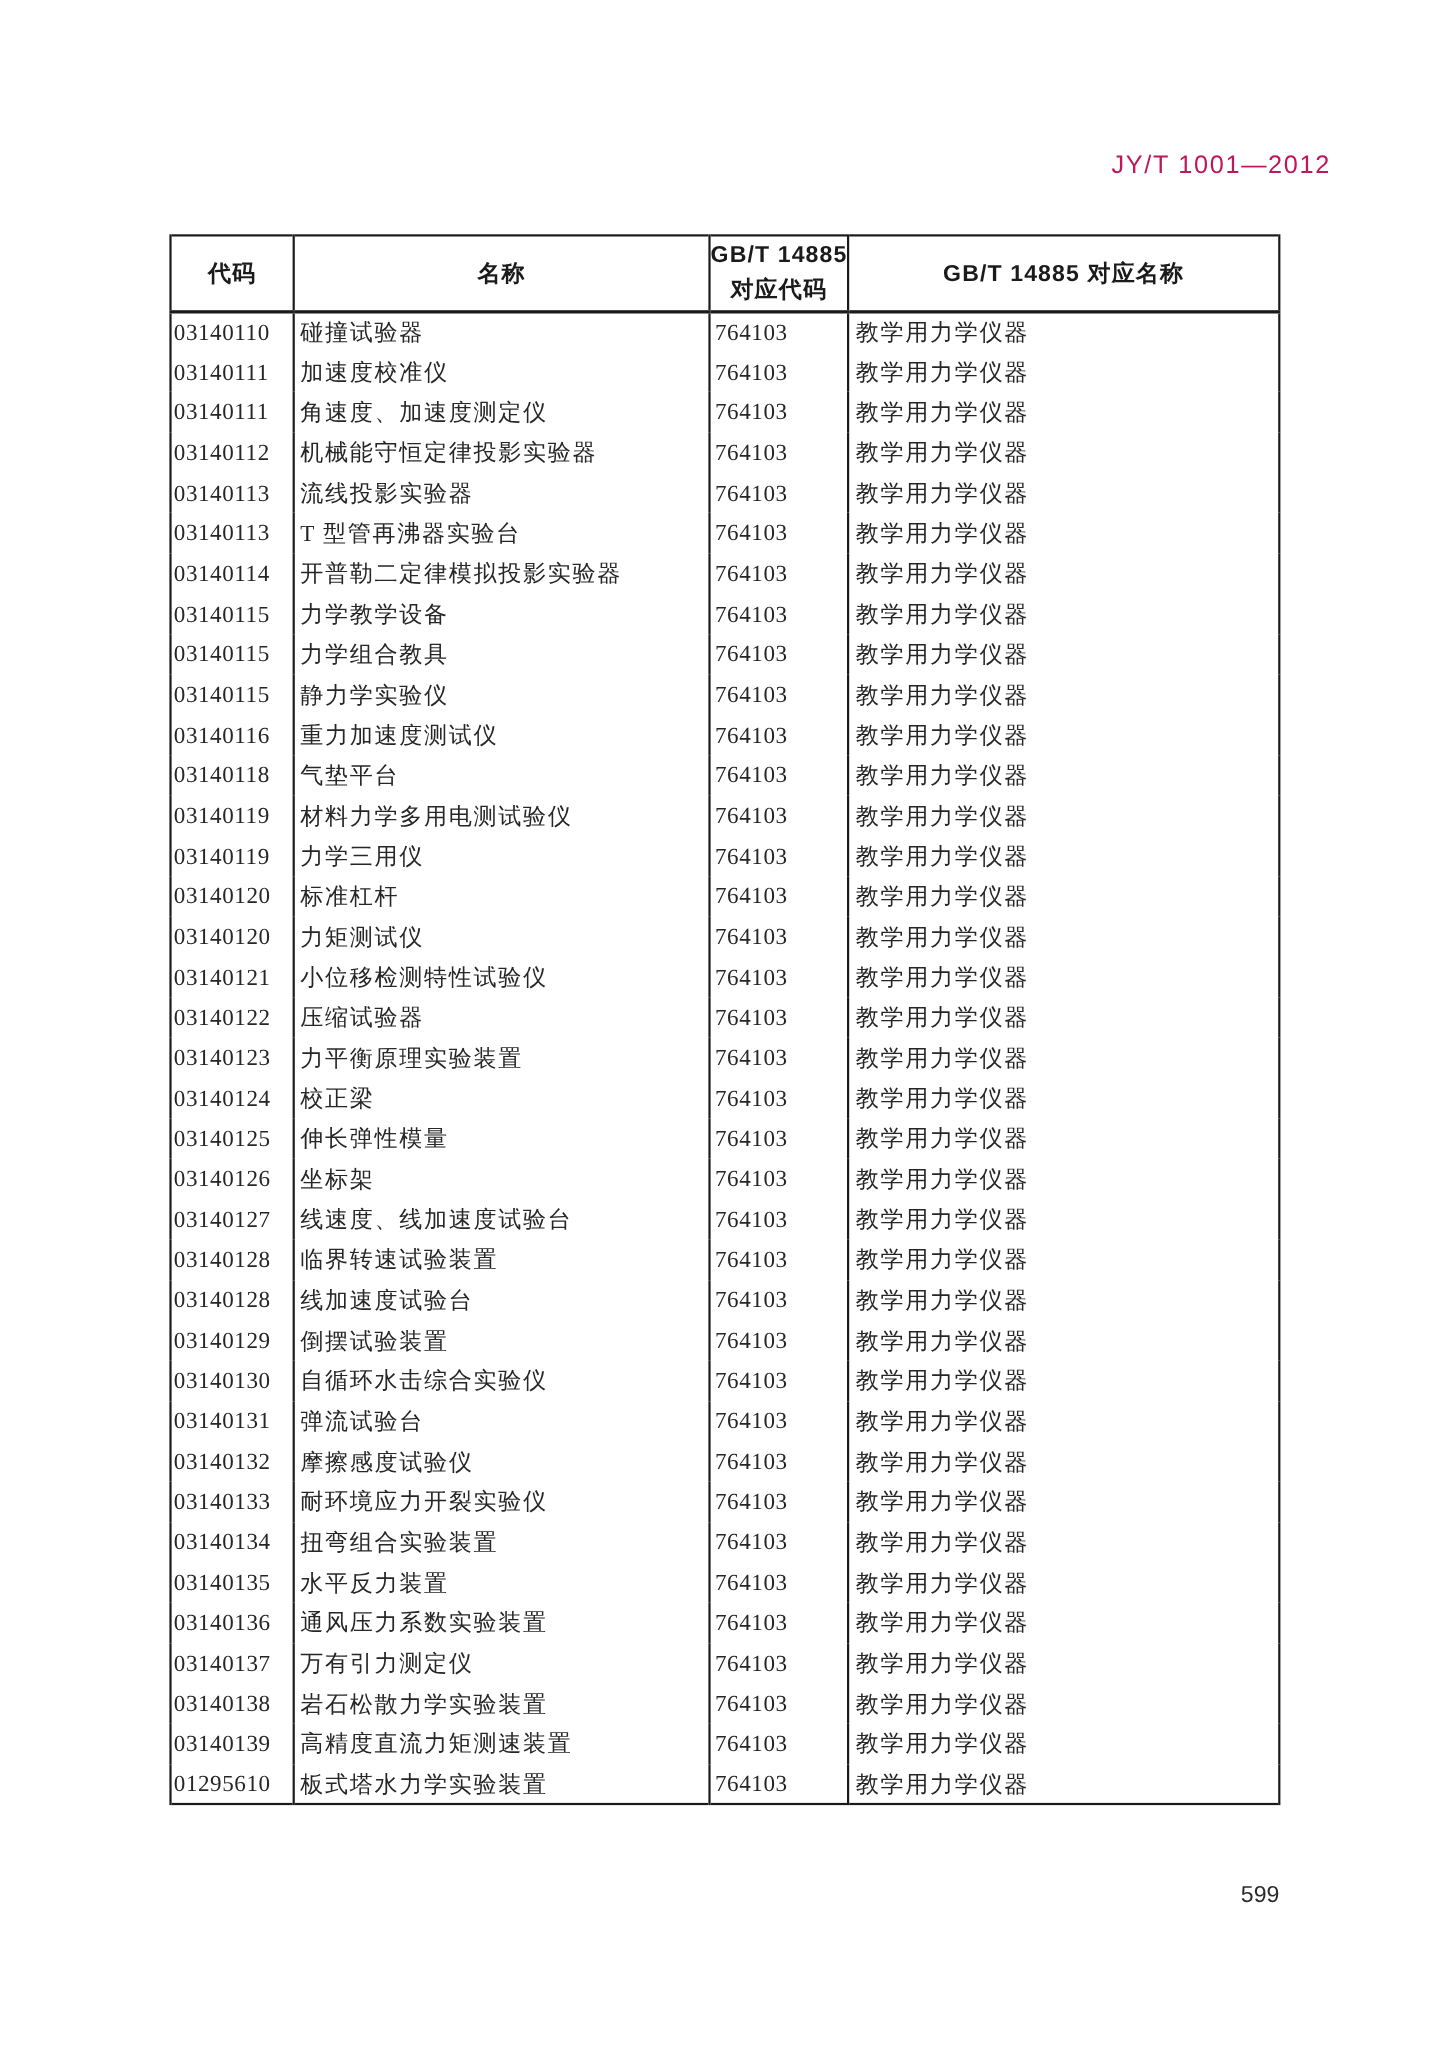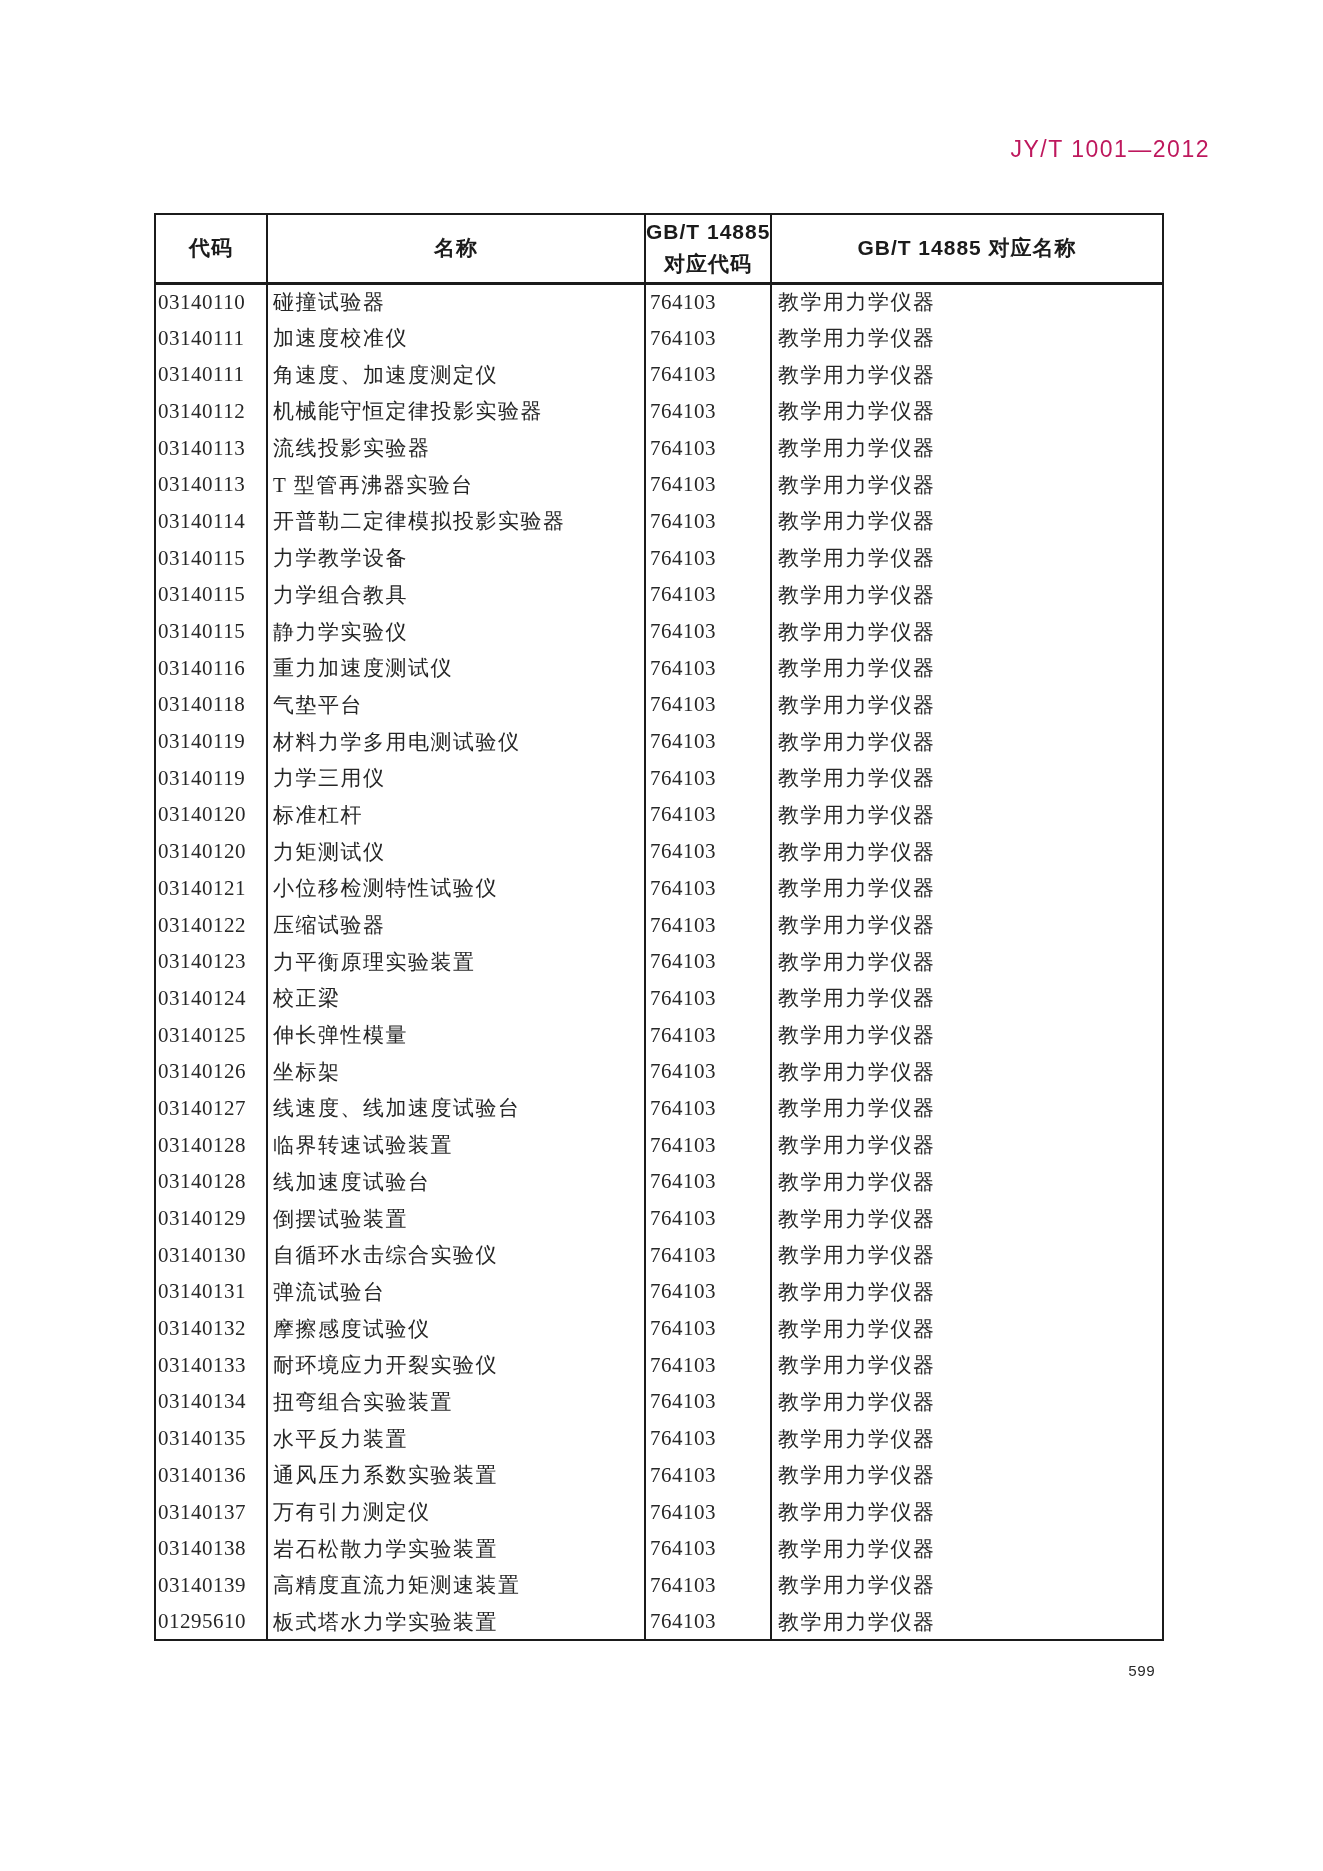--- a/index.html
+++ b/index.html
@@ -80,23 +80,23 @@
     padding-left: 4px;
     letter-spacing: 0.5px;
   }
   td.cell-gbt-name {
     padding-left: 6px;
     letter-spacing: 1.5px;
   }
   .page-number {
     position: absolute;
     left: 1128px;
-    top: 1664px;
-    font-family: Liberation Mono, monospace;
-    font-size: 15px;
+    top: 1711px;
+    font-family: Liberation Sans, sans-serif;
+    font-size: 21px;
     color: #2a2a2a;
   }
 </style>
 </head>
 <body>
 
 <div class="page">
 
   <div class="doc-number">JY/T 1001—2012</div>
 

